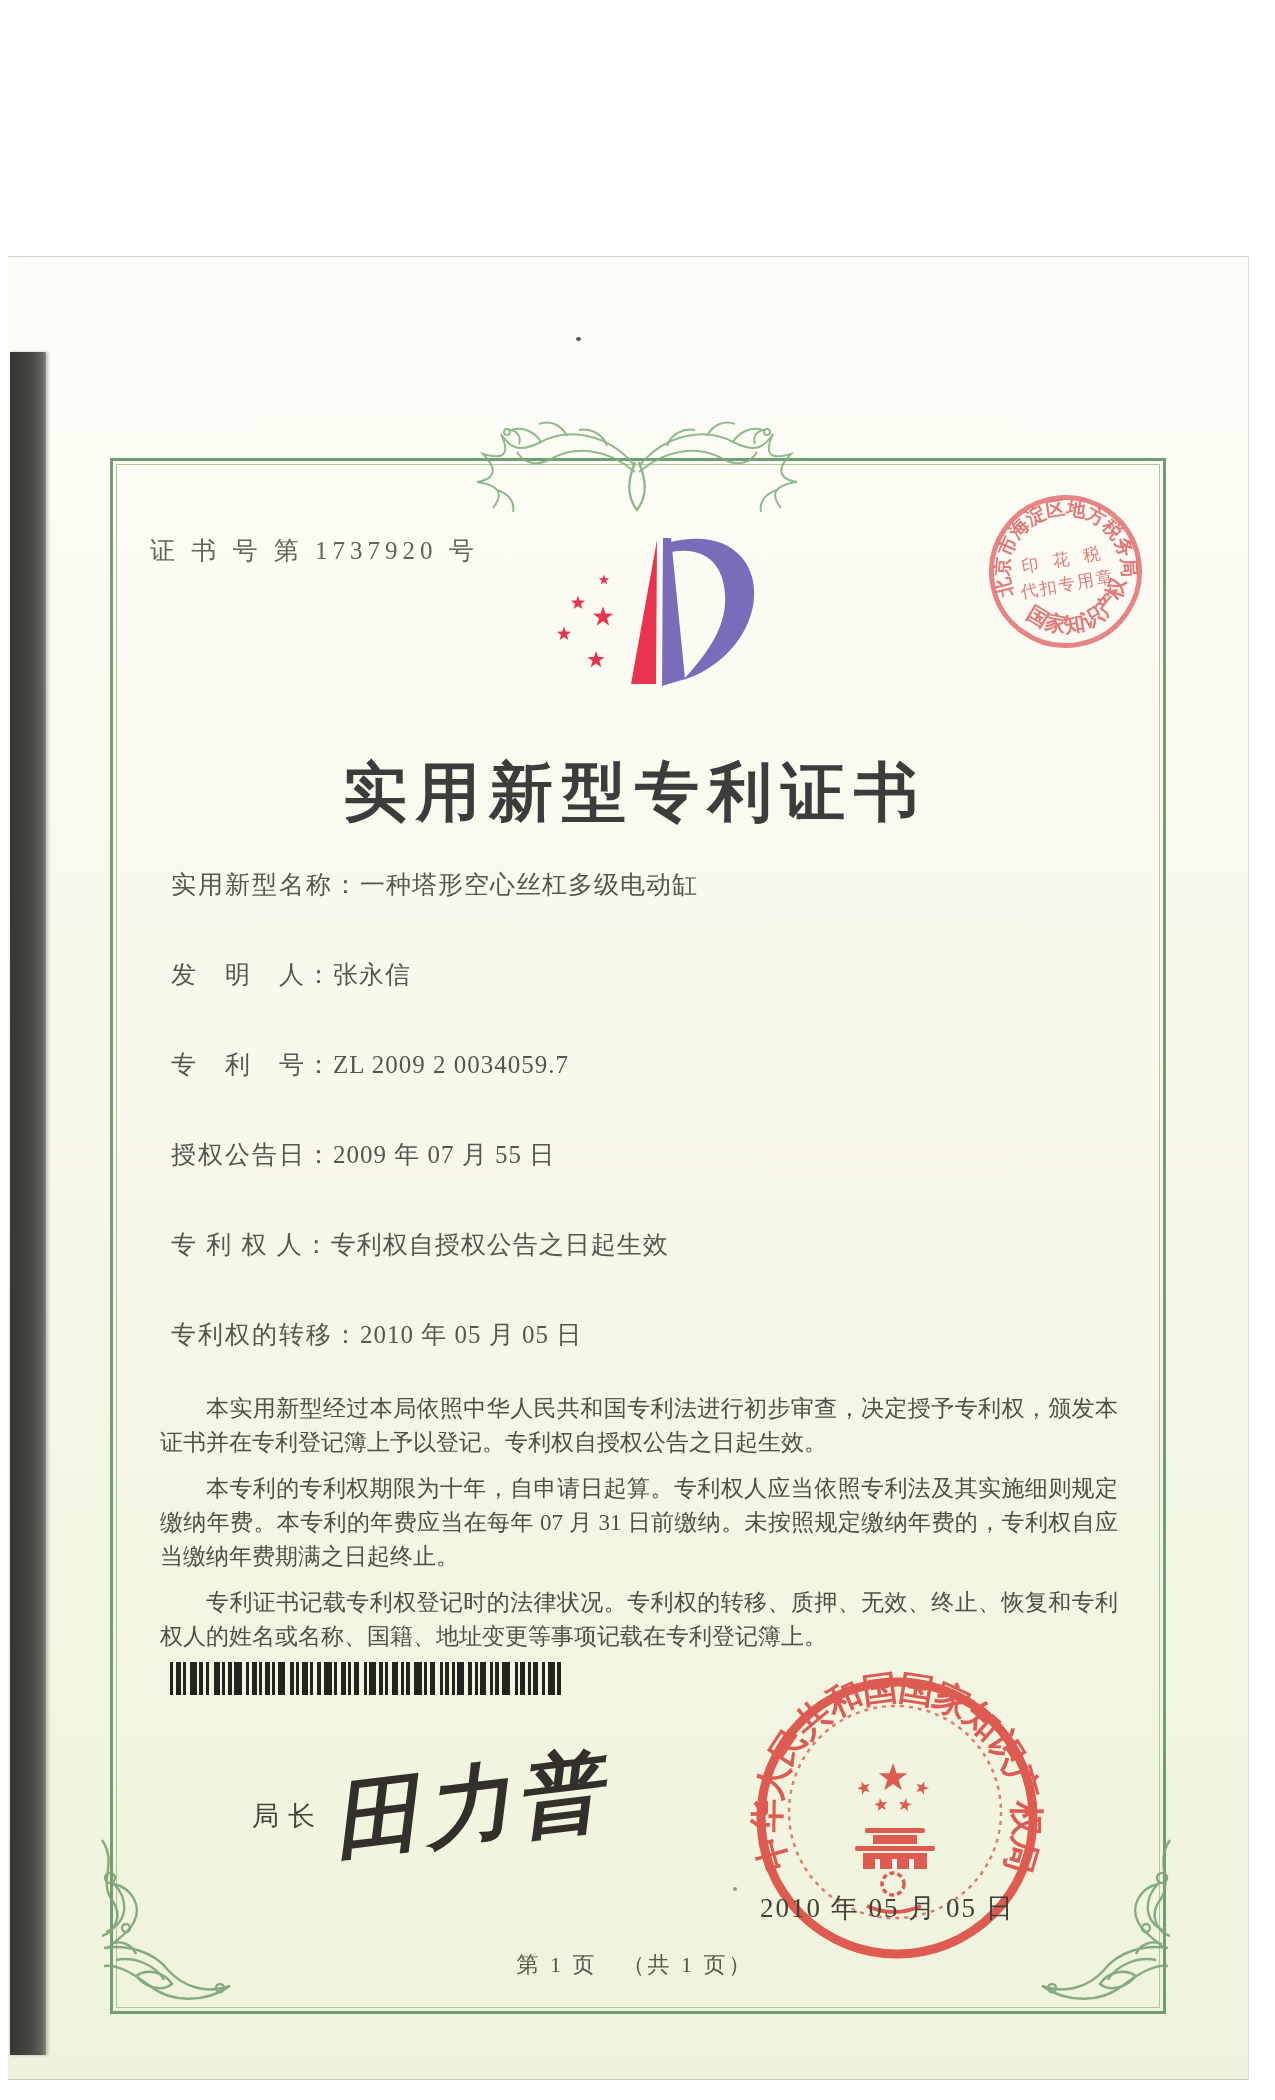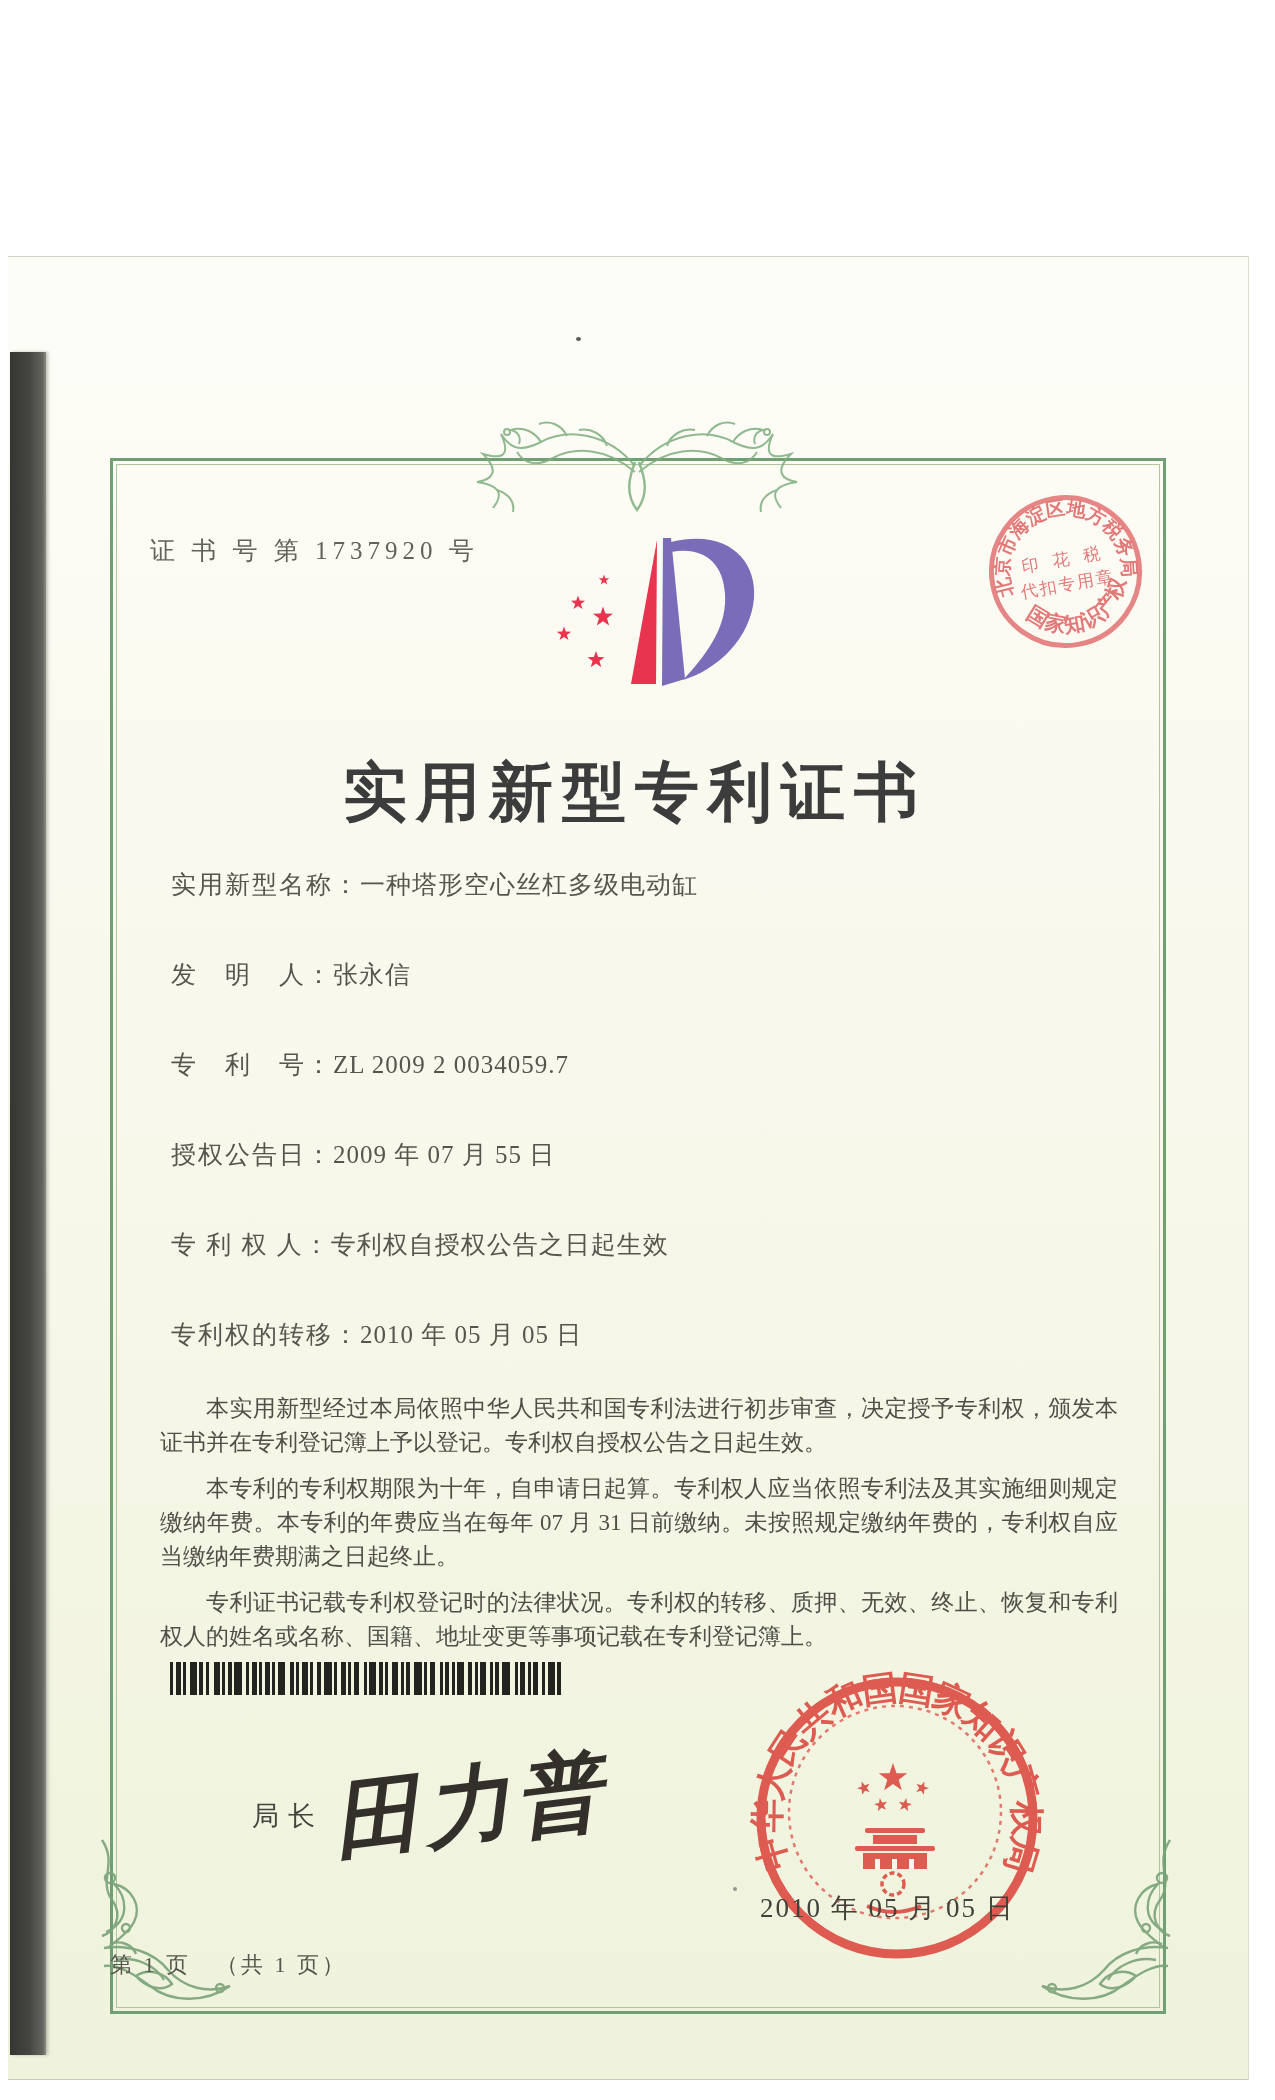--- a/index.html
+++ b/index.html
@@ -45,21 +45,21 @@
   .barcode .bar{background:#23231f;height:100%;}
   .barcode .gap{height:100%;}
 
   .sig-title{position:absolute;left:252px;top:1798px;font-size:27px;letter-spacing:9px;color:#45453f;}
   .signature{position:absolute;left:332px;top:1748px;font-size:86px;font-style:italic;font-weight:600;
     color:#33302b;transform:rotate(-7deg);letter-spacing:6px;white-space:nowrap;font-family:"DejaVu Serif","Liberation Serif",serif;}
 
   .office-seal{position:absolute;left:747px;top:1668px;width:300px;height:300px;opacity:.93;}
   .seal-date{position:absolute;left:760px;top:1890px;font-size:27px;letter-spacing:2px;color:#43413a;z-index:5;}
 
-  .footer{position:absolute;left:110px;top:1950px;width:1050px;text-align:left;
+  .footer{position:absolute;left:110px;top:1950px;width:1050px;text-align:center;
     font-size:22px;letter-spacing:3px;color:#55554d;}
 
   .speck{position:absolute;background:#5a5a55;border-radius:50%;}
 </style>
 </head>
 <body>
 
 <div class="screen">
 
   <div class="paper"></div>

